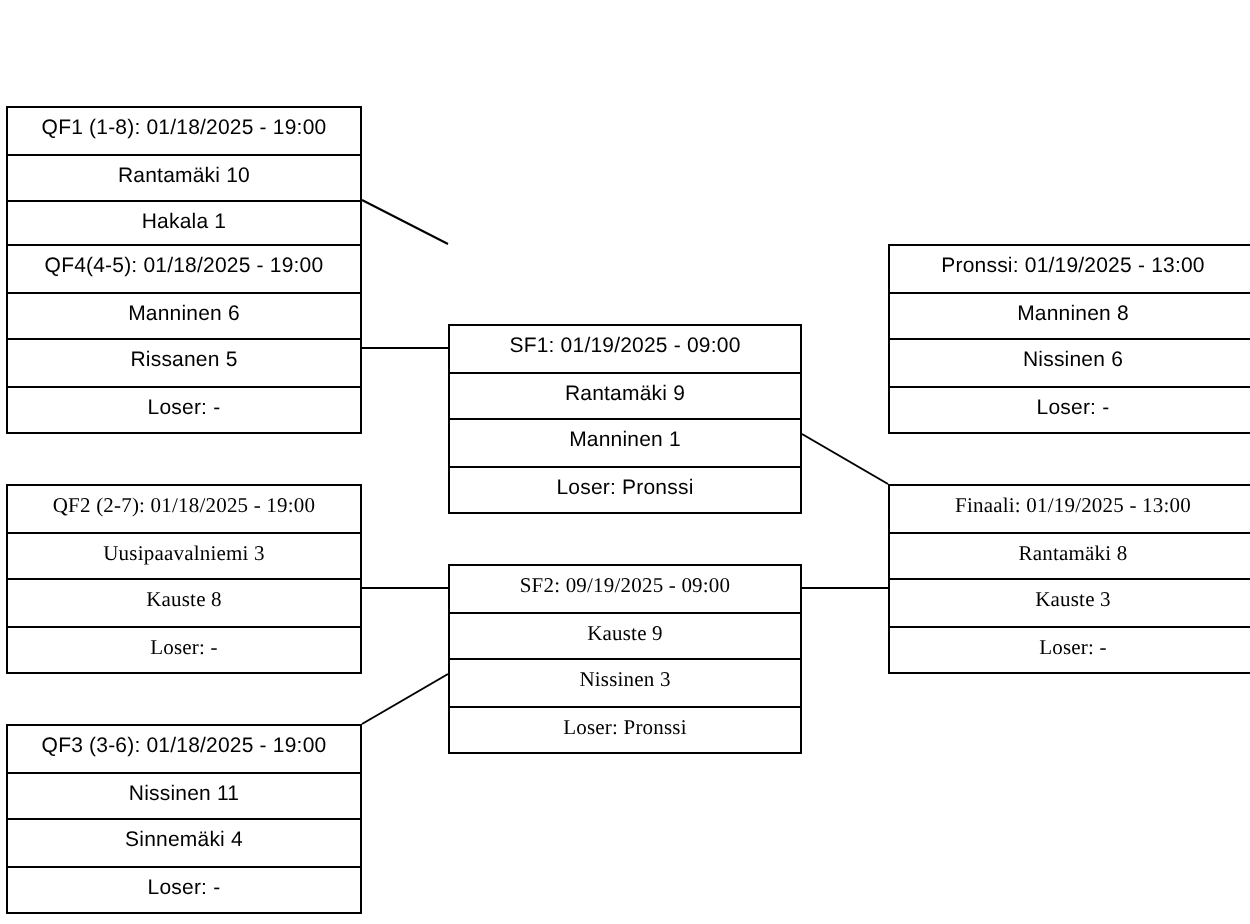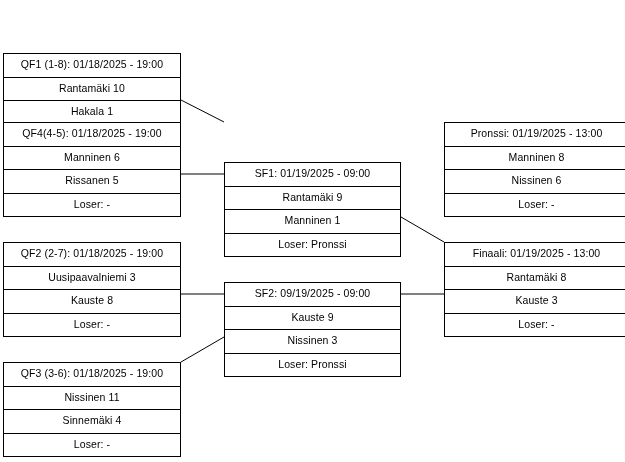--- a/index.html
+++ b/index.html
@@ -60,21 +60,21 @@
   .loser-row {
     font-size: 10.5px;
   }
   
   .col-qf  { left: 3px;   width: 178px; }
   .col-sf  { left: 224px; width: 177px; margin-top: 40px; }
   .col-fin { left: 444px; width: 185px; }
 
   .row-qf1 { top: 5px;   height: 95px; margin-top: 48px; }
   .row-a   { top: 122px; height: 95px; }
-  .row-b   { top: 242px; height: 95px; }
+  .row-b   { top: 242px; height: 95px; font-family: Liberation Serif, serif; }
   .row-qf3 { top: 362px; height: 95px; }
 </style>
 </head>
 <body>
 
 <div id="bracket-root">
 
   <svg id="connector-layer" viewBox="0 0 625 462" width="625" height="462" xmlns="http://www.w3.org/2000/svg">
 
     <path d="M 181 100 L 224 122" stroke="#000000" stroke-width="1" fill="none"></path>

